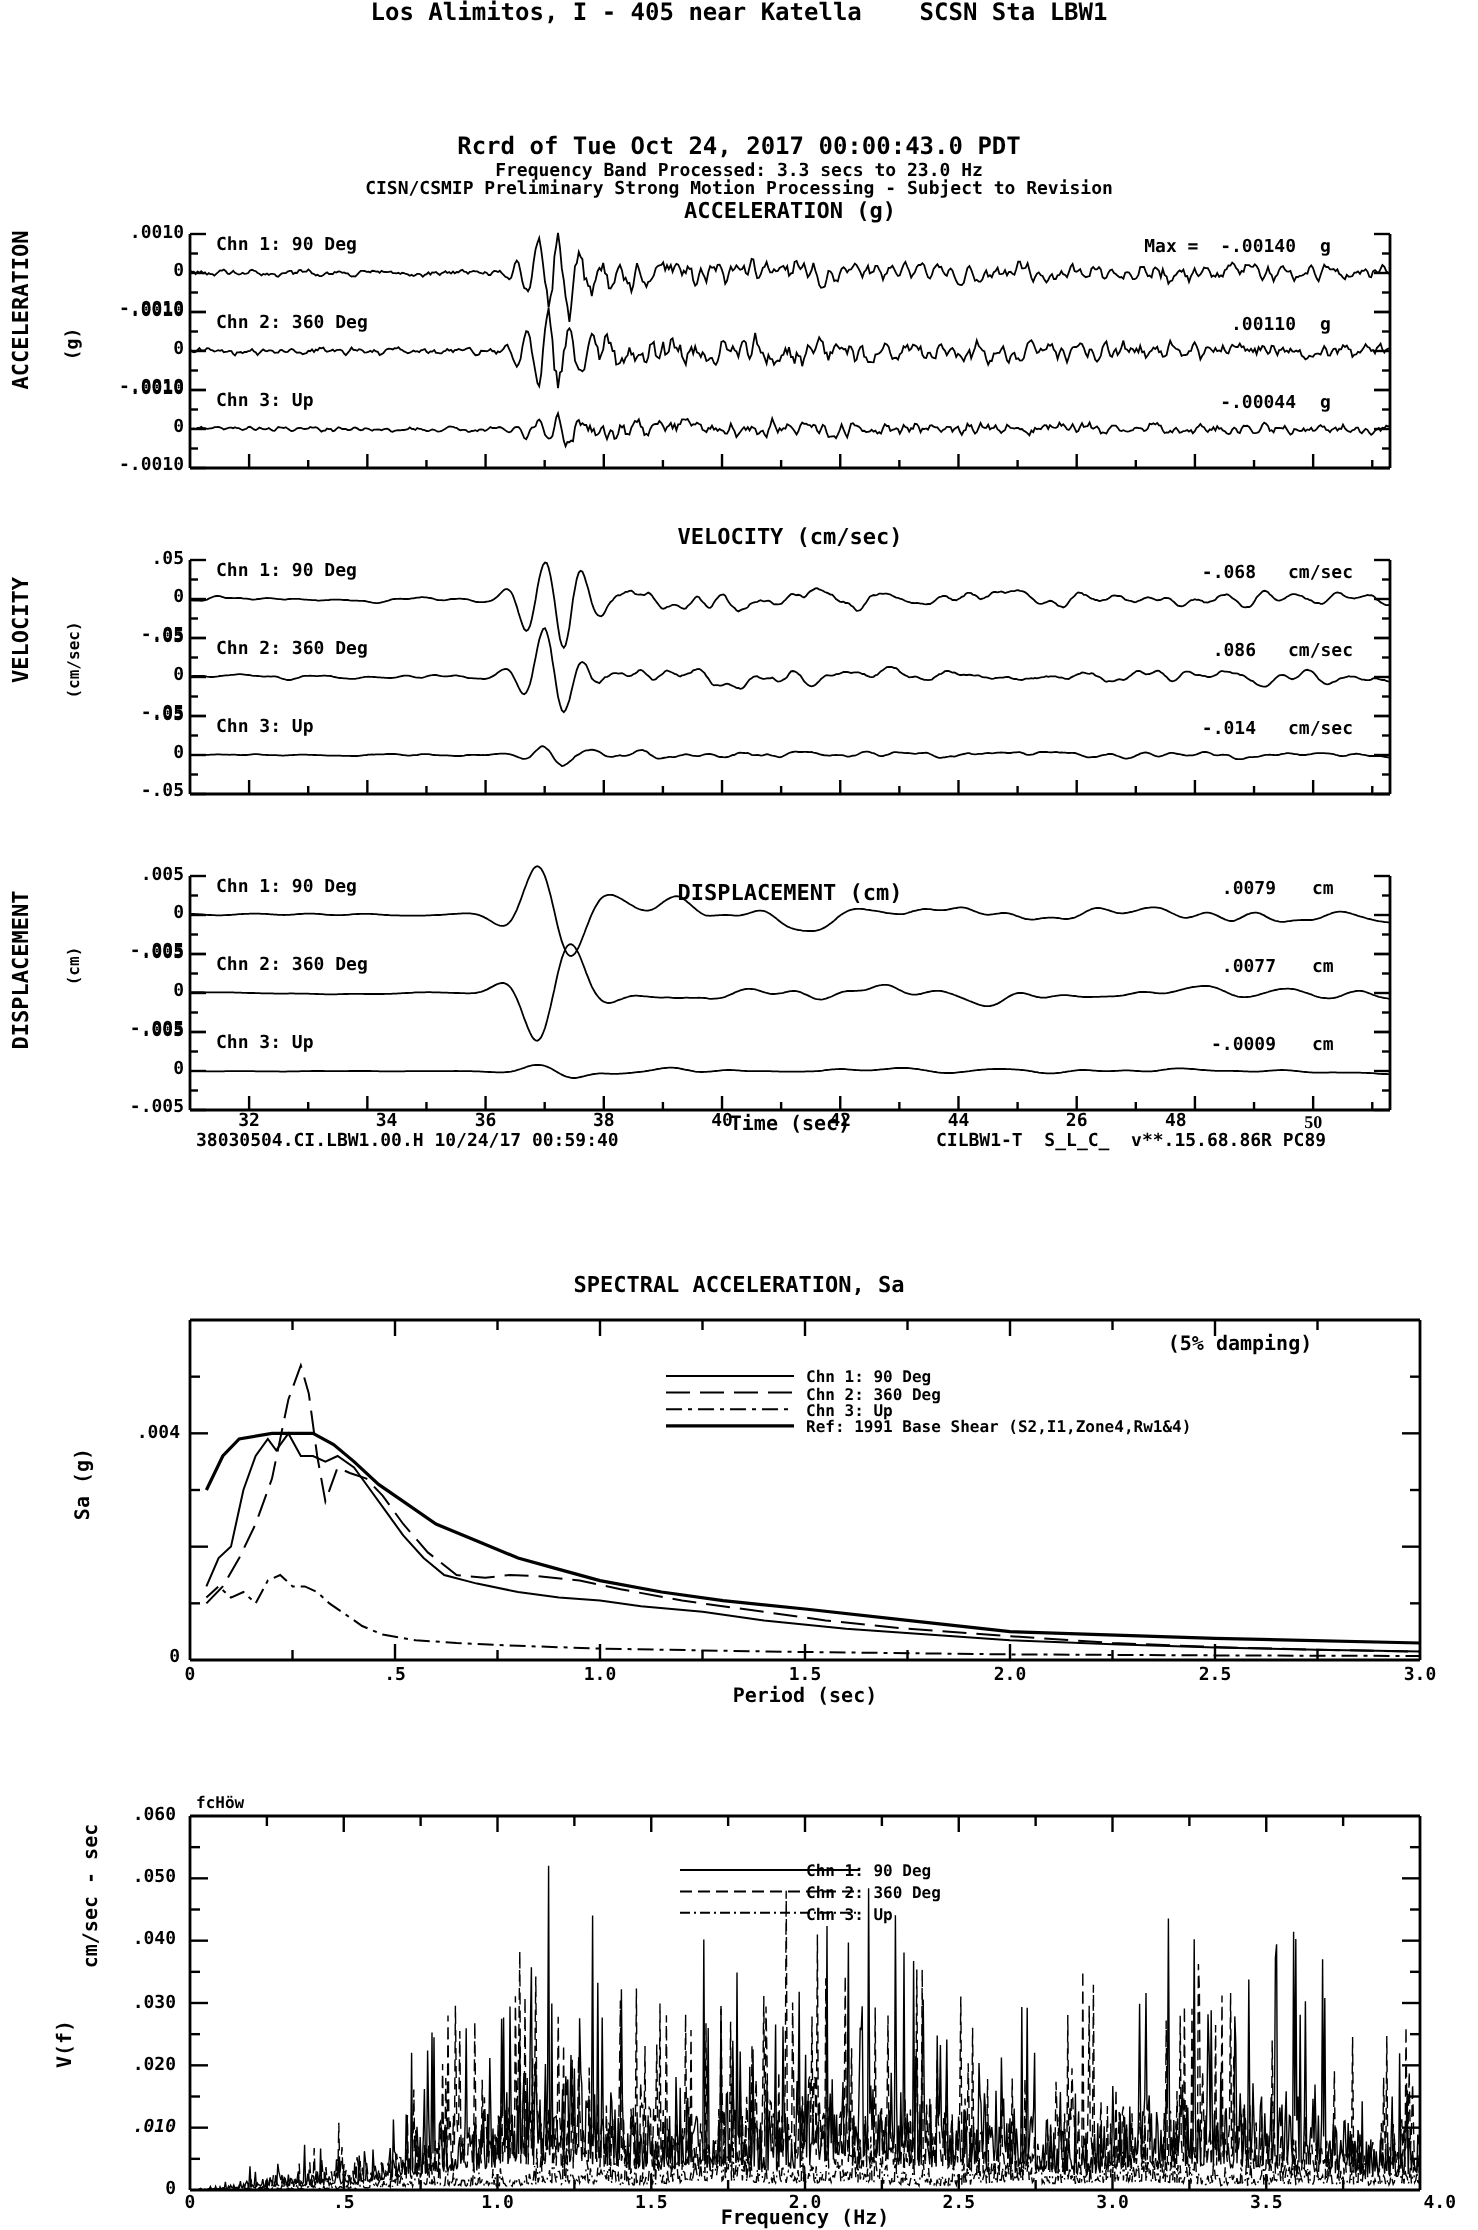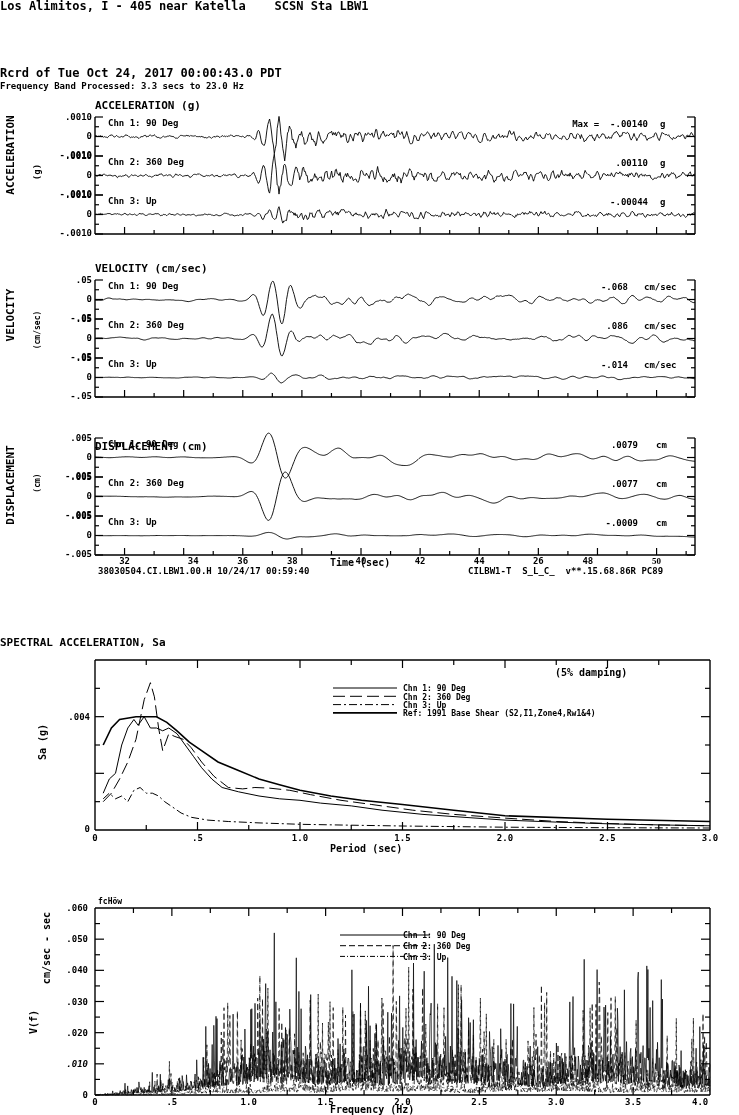--- a/index.html
+++ b/index.html
@@ -5,21 +5,21 @@
   html,body{margin:0;padding:0;background:#fff}
   #page{position:relative;width:739px;height:1115px;background:#fff;overflow:hidden;
         font-family:"DejaVu Sans Mono",monospace;color:#000}
   #gfx{position:absolute;left:0;top:0}
   .glabel{position:absolute;font:bold 9px "DejaVu Sans Mono",monospace;line-height:10px;
           white-space:pre;color:#000}
   .t12{font:bold 12px "DejaVu Sans Mono",monospace;line-height:13px}
   .t11{font:bold 11px "DejaVu Sans Mono",monospace;line-height:12px}
   .t10{font:bold 10px "DejaVu Sans Mono",monospace;line-height:11px}
   .t8{font:bold 8px "DejaVu Sans Mono",monospace;line-height:9px}
-  .ctr{text-align:left}
+  .ctr{text-align:center}
   .rgt{text-align:right}
   .rot{transform:translate(-50%,-50%) rotate(-90deg);transform-origin:center;white-space:nowrap}
 </style>
 </head>
 <body>
 
 <div id="page">
   <svg id="gfx" width="739" height="1115">
       <line x1="95" y1="117" x2="95" y2="156" stroke="#000" stroke-width="1.4"></line>
       <line x1="695" y1="117" x2="695" y2="156" stroke="#000" stroke-width="1.4"></line>
@@ -305,20 +305,21 @@
       <line x1="340" y1="935" x2="430" y2="935" stroke="#000" stroke-width="1"></line>
       <polyline points="95.0,1095.0 95.5,1095.0 96.1,1095.0 96.6,1095.0 97.1,1094.8 97.7,1094.9 98.2,1094.9 98.7,1094.9 99.3,1094.7 99.8,1094.9 100.4,1094.8 100.9,1094.8 101.4,1094.6 102.0,1094.8 102.5,1094.8 103.0,1094.4 103.6,1094.7 104.1,1094.5 104.6,1094.5 105.2,1093.3 105.7,1094.8 106.2,1094.8 106.8,1094.3 107.3,1094.3 107.8,1094.7 108.4,1094.7 108.9,1094.7 109.5,1094.4 110.0,1093.4 110.5,1094.6 111.1,1094.6 111.6,1094.0 112.1,1094.4 112.7,1094.5 113.2,1094.6 113.7,1094.5 114.3,1094.6 114.8,1094.6 115.3,1093.9 115.9,1094.5 116.4,1093.7 116.9,1094.4 117.5,1093.7 118.0,1093.9 118.6,1094.2 119.1,1094.5 119.6,1092.7 120.2,1093.4 120.7,1092.8 121.2,1093.5 121.8,1093.0 122.3,1094.2 122.8,1094.1 123.4,1094.3 123.9,1094.3 124.4,1091.5 125.0,1094.3 125.5,1089.6 126.0,1093.1 126.6,1092.6 127.1,1093.9 127.7,1094.0 128.2,1091.3 128.7,1094.2 129.3,1093.0 129.8,1094.1 130.3,1093.6 130.9,1094.2 131.4,1093.3 131.9,1093.7 132.5,1093.5 133.0,1092.5 133.5,1093.3 134.1,1094.0 134.6,1090.9 135.1,1088.7 135.7,1093.4 136.2,1091.9 136.7,1087.5 137.3,1092.6 137.8,1093.0 138.4,1091.5 138.9,1092.5 139.4,1092.8 140.0,1093.1 140.5,1093.6 141.0,1090.6 141.6,1091.2 142.1,1090.1 142.6,1093.4 143.2,1090.8 143.7,1093.7 144.2,1092.1 144.8,1093.2 145.3,1090.8 145.8,1091.5 146.4,1090.5 146.9,1093.4 147.5,1089.2 148.0,1091.8 148.5,1089.9 149.1,1093.0 149.6,1081.8 150.1,1092.7 150.7,1093.2 151.2,1092.8 151.7,1092.9 152.3,1092.4 152.8,1092.8 153.3,1093.0 153.9,1091.4 154.4,1087.4 154.9,1081.2 155.5,1092.5 156.0,1092.2 156.6,1089.5 157.1,1074.0 157.6,1089.9 158.2,1084.8 158.7,1091.6 159.2,1089.3 159.8,1087.4 160.3,1092.2 160.8,1079.5 161.4,1086.1 161.9,1084.7 162.4,1090.2 163.0,1083.5 163.5,1090.7 164.0,1090.8 164.6,1088.2 165.1,1090.2 165.7,1085.7 166.2,1089.7 166.7,1090.9 167.3,1085.4 167.8,1088.7 168.3,1078.2 168.9,1089.1 169.4,1061.4 169.9,1086.8 170.5,1082.4 171.0,1073.5 171.5,1087.7 172.1,1082.2 172.6,1088.2 173.1,1084.7 173.7,1087.0 174.2,1088.3 174.8,1089.5 175.3,1090.9 175.8,1087.9 176.4,1085.4 176.9,1090.6 177.4,1080.7 178.0,1090.7 178.5,1078.6 179.0,1081.6 179.6,1089.2 180.1,1080.5 180.6,1090.6 181.2,1083.8 181.7,1090.3 182.2,1090.0 182.8,1090.0 183.3,1081.5 183.9,1087.2 184.4,1090.2 184.9,1090.0 185.5,1089.4 186.0,1088.7 186.5,1083.8 187.1,1089.8 187.6,1086.2 188.1,1089.1 188.7,1088.4 189.2,1085.9 189.7,1084.6 190.3,1083.2 190.8,1081.1 191.3,1089.7 191.9,1089.6 192.4,1087.9 193.0,1085.3 193.5,1085.3 194.0,1081.8 194.6,1082.2 195.1,1090.1 195.6,1086.6 196.2,1080.4 196.7,1080.2 197.2,1082.7 197.8,1088.1 198.3,1076.9 198.8,1080.7 199.4,1078.9 199.9,1078.7 200.4,1078.9 201.0,1086.4 201.5,1079.2 202.0,1080.2 202.6,1089.1 203.1,1089.7 203.7,1057.5 204.2,1086.6 204.7,1080.3 205.3,1087.9 205.8,1089.4 206.3,1083.3 206.9,1044.8 207.4,1076.2 207.9,1065.0 208.5,1089.0 209.0,1073.6 209.5,1074.3 210.1,1088.8 210.6,1087.4 211.1,1084.9 211.7,1081.6 212.2,1072.5 212.8,1088.2 213.3,1074.2 213.8,1088.2 214.4,1071.3 214.9,1084.7 215.4,1076.1 216.0,1087.4 216.5,1081.3 217.0,1086.4 217.6,1070.3 218.1,1074.7 218.6,1077.0 219.2,1071.2 219.7,1075.0 220.2,1063.8 220.8,1073.4 221.3,1032.0 221.9,1084.7 222.4,1074.4 222.9,1039.0 223.5,1082.2 224.0,1007.7 224.5,1070.1 225.1,1060.6 225.6,1077.9 226.1,1085.0 226.7,1057.9 227.2,1073.6 227.7,1002.9 228.3,1056.4 228.8,1065.8 229.3,1063.8 229.9,1015.5 230.4,1066.6 231.0,1080.1 231.5,1068.9 232.0,1071.1 232.6,1081.6 233.1,1083.6 233.6,1083.4 234.2,1070.4 234.7,1063.6 235.2,1073.7 235.8,1073.3 236.3,1082.4 236.8,1075.5 237.4,1011.0 237.9,1060.2 238.4,1082.4 239.0,1082.2 239.5,1069.5 240.1,1077.0 240.6,1081.7 241.1,1039.9 241.7,1072.1 242.2,1048.6 242.7,1061.9 243.3,1064.6 243.8,1081.0 244.3,1081.2 244.9,1070.4 245.4,1072.1 245.9,1078.1 246.5,1067.9 247.0,1081.2 247.5,1067.1 248.1,1079.5 248.6,1079.9 249.2,1057.7 249.7,1080.9 250.2,1078.8 250.8,1043.4 251.3,1080.9 251.8,1069.6 252.4,1068.3 252.9,1055.0 253.4,1073.5 254.0,1072.8 254.5,1053.7 255.0,1079.1 255.6,1057.5 256.1,1077.0 256.6,1075.2 257.2,1079.1 257.7,998.1 258.3,1056.1 258.8,1047.3 259.3,1028.2 259.9,975.6 260.4,1081.7 260.9,1068.1 261.5,1070.6 262.0,1077.2 262.5,998.5 263.1,1082.1 263.6,1046.2 264.1,1082.2 264.7,1051.0 265.2,1056.0 265.7,1074.2 266.3,1029.1 266.8,1082.5 267.3,1041.1 267.9,988.2 268.4,1053.3 269.0,1056.9 269.5,1059.4 270.0,1069.9 270.6,1061.7 271.1,1083.3 271.6,1074.0 272.2,1082.7 272.7,1080.1 273.2,1053.4 273.8,1074.9 274.3,1054.0 274.8,1077.6 275.4,1074.1 275.9,1066.3 276.4,1077.2 277.0,1079.7 277.5,1064.1 278.1,1082.9 278.6,1065.7 279.1,1008.4 279.7,1056.4 280.2,1064.0 280.7,1084.7 281.3,1084.2 281.8,1022.3 282.3,1084.2 282.9,1081.0 283.4,1070.9 283.9,1060.4 284.5,1075.2 285.0,1082.2 285.5,1077.3 286.1,1029.9 286.6,1084.2 287.2,1058.6 287.7,1076.8 288.2,1070.3 288.8,1061.1 289.3,1028.0 289.8,1054.5 290.4,1066.1 290.9,1081.5 291.4,1063.8 292.0,1069.1 292.5,1076.8 293.0,1075.3 293.6,1081.8 294.1,1084.9 294.6,1033.8 295.2,1077.0 295.7,1058.6 296.3,1083.5 296.8,1061.5 297.3,1064.9 297.9,1071.7 298.4,1081.0 298.9,1052.2 299.5,1076.2 300.0,1083.7 300.5,1065.0 301.1,1058.8 301.6,1062.9 302.1,1083.9 302.7,1083.9 303.2,1052.8 303.7,1082.9 304.3,1061.3 304.8,1062.7 305.4,1083.1 305.9,1060.9 306.4,1059.6 307.0,1082.1 307.5,1082.1 308.0,1079.6 308.6,1082.4 309.1,1082.8 309.6,1048.3 310.2,1000.2 310.7,1080.4 311.2,1077.8 311.8,1059.0 312.3,1082.0 312.8,1074.4 313.4,1082.0 313.9,1081.5 314.5,1080.5 315.0,1071.7 315.5,1054.4 316.1,1067.5 316.6,1053.9 317.1,1082.7 317.7,1062.2 318.2,994.2 318.7,1082.6 319.3,1070.9 319.8,1081.7 320.3,1041.5 320.9,1053.8 321.4,1052.3 321.9,1076.8 322.5,1023.0 323.0,1083.1 323.6,1080.7 324.1,1057.8 324.6,1053.8 325.2,1054.8 325.7,1076.8 326.2,1083.4 326.8,1054.4 327.3,1060.4 327.8,1060.2 328.4,1022.2 328.9,1073.3 329.4,1083.8 330.0,1001.7 330.5,1081.3 331.0,1079.3 331.6,1055.0 332.1,1076.0 332.7,1059.9 333.2,1007.6 333.7,1078.7 334.3,1063.4 334.8,1082.4 335.3,1083.9 335.9,1084.9 336.4,1069.4 336.9,1069.9 337.5,1084.5 338.0,1049.6 338.5,1075.4 339.1,1076.3 339.6,1068.8 340.1,1065.4 340.7,1072.1 341.2,1064.2 341.7,1069.7 342.3,1065.9 342.8,1007.2 343.4,1081.7 343.9,1081.2 344.4,1053.4 345.0,1078.8 345.5,1015.0 346.0,1078.6 346.6,1084.0 347.1,1074.0 347.6,1084.9 348.2,1073.5 348.7,1076.0 349.2,1085.3 349.8,1078.0 350.3,1061.7 350.8,1067.7 351.4,1072.6 351.9,1075.1 352.5,1086.5 353.0,1011.6 353.5,1085.1 354.1,1073.9 354.6,1072.8 355.1,1084.8 355.7,1085.3 356.2,1086.3 356.7,1078.5 357.3,1071.0 357.8,1070.6 358.3,1084.1 358.9,1074.1 359.4,1067.4 359.9,1083.0 360.5,1004.5 361.0,1045.2 361.6,1067.8 362.1,1054.9 362.6,1072.6 363.2,1085.3 363.7,1083.9 364.2,1084.3 364.8,1065.2 365.3,1010.9 365.8,1075.1 366.4,1029.5 366.9,1064.1 367.4,1065.4 368.0,1081.5 368.5,1075.9 369.0,1082.2 369.6,1077.8 370.1,1040.4 370.7,1080.8 371.2,1058.0 371.7,1078.8 372.3,1083.2 372.8,1083.0 373.3,1048.4 373.9,1062.1 374.4,1066.7 374.9,1082.5 375.5,1077.4 376.0,1022.6 376.5,1064.8 377.1,1071.8 377.6,1049.7 378.1,1039.9 378.7,1076.4 379.2,1074.9 379.8,1064.6 380.3,1080.9 380.8,1076.3 381.4,1042.1 381.9,998.0 382.4,1073.3 383.0,1003.3 383.5,1029.1 384.0,1058.9 384.6,1062.5 385.1,1050.7 385.6,1051.5 386.2,1071.8 386.7,1056.7 387.2,1058.5 387.8,1073.2 388.3,1068.8 388.9,1076.3 389.4,1036.0 389.9,1076.2 390.5,1071.2 391.0,1057.9 391.5,1078.4 392.1,1063.3 392.6,1042.8 393.1,945.4 393.7,1075.2 394.2,1062.0 394.7,1070.1 395.3,1067.4 395.8,1073.5 396.3,1001.3 396.9,1047.5 397.4,1079.3 398.0,1074.5 398.5,1079.4 399.0,1076.7 399.6,1048.4 400.1,1056.8 400.6,1074.0 401.2,1048.1 401.7,1059.6 402.2,1071.1 402.8,1072.2 403.3,1065.6 403.8,1056.7 404.4,1040.0 404.9,1038.2 405.4,1061.4 406.0,1008.3 406.5,1072.3 407.0,1038.6 407.6,1039.0 408.1,1077.5 408.7,967.2 409.2,1074.2 409.7,1051.3 410.3,1063.3 410.8,1073.3 411.3,1059.1 411.9,1056.5 412.4,1080.8 412.9,989.1 413.5,1058.1 414.0,1075.0 414.5,1053.8 415.1,1060.2 415.6,1056.3 416.1,1051.2 416.7,1072.3 417.2,1081.1 417.8,1082.4 418.3,1073.9 418.8,1073.6 419.4,1071.0 419.9,1058.6 420.4,1055.8 421.0,1082.7 421.5,1072.7 422.0,1069.8 422.6,987.9 423.1,1053.2 423.6,1068.9 424.2,1081.0 424.7,1054.1 425.2,1065.7 425.8,1024.1 426.3,1083.4 426.9,1073.9 427.4,1075.1 427.9,1084.2 428.5,1084.2 429.0,1066.2 429.5,1084.0 430.1,1069.8 430.6,1084.3 431.1,1078.7 431.7,1083.3 432.2,1062.1 432.7,1058.0 433.3,1083.7 433.8,1062.9 434.3,1077.1 434.9,1081.6 435.4,1084.5 436.0,1081.1 436.5,1078.5 437.0,1082.8 437.6,1003.7 438.1,1079.0 438.6,1075.3 439.2,1062.7 439.7,1069.5 440.2,1056.6 440.8,1054.1 441.3,1082.3 441.8,1065.0 442.4,1076.8 442.9,1080.4 443.4,1062.7 444.0,1007.7 444.5,1076.5 445.1,1073.8 445.6,1076.2 446.1,1066.2 446.7,1082.3 447.2,1079.2 447.7,1083.5 448.3,1082.6 448.8,1072.8 449.3,1082.3 449.9,1075.4 450.4,1082.4 450.9,1070.5 451.5,1072.2 452.0,1081.1 452.5,1049.5 453.1,1080.4 453.6,1080.8 454.2,1060.8 454.7,1083.0 455.2,1054.7 455.8,1081.3 456.3,1075.7 456.8,1070.2 457.4,1055.5 457.9,1055.7 458.4,984.7 459.0,1080.5 459.5,1081.8 460.0,1076.2 460.6,1074.4 461.1,984.7 461.6,1078.1 462.2,1077.5 462.7,1082.7 463.3,1052.3 463.8,1068.9 464.3,1072.9 464.9,1049.4 465.4,1079.3 465.9,1065.5 466.5,1077.4 467.0,1068.3 467.5,1082.9 468.1,1056.8 468.6,1028.7 469.1,1061.0 469.7,1065.9 470.2,1074.9 470.7,1080.4 471.3,1083.4 471.8,1059.1 472.3,1056.2 472.9,1080.0 473.4,1035.1 474.0,1083.8 474.5,1083.2 475.0,1076.1 475.6,1064.0 476.1,1057.2 476.6,1083.8 477.2,1076.1 477.7,1079.7 478.2,1066.4 478.8,1081.2 479.3,1069.5 479.8,1058.8 480.4,998.2 480.9,1070.6 481.4,1078.4 482.0,1085.3 482.5,1049.2 483.1,1066.9 483.6,1064.7 484.1,1031.6 484.7,1065.4 485.2,1084.4 485.7,1085.2 486.3,1013.9 486.8,1066.6 487.3,1066.3 487.9,1076.5 488.4,1086.8 488.9,1066.6 489.5,1087.0 490.0,1067.5 490.5,1066.2 491.1,1066.1 491.6,1086.7 492.2,1075.3 492.7,1074.4 493.2,1084.9 493.8,1039.5 494.3,1087.2 494.8,1084.0 495.4,1087.1 495.9,1081.8 496.4,1085.6 497.0,1082.6 497.5,1084.0 498.0,1082.9 498.6,1076.0 499.1,1073.3 499.6,1085.6 500.2,1076.6 500.7,1054.8 501.3,1076.7 501.8,1077.5 502.3,1082.8 502.9,1088.5 503.4,1086.5 503.9,1082.4 504.5,1087.2 505.0,1078.8 505.5,1088.4 506.1,1039.3 506.6,1071.9 507.1,1070.2 507.7,1087.5 508.2,1080.3 508.7,1088.2 509.3,1079.1 509.8,1087.4 510.4,1079.8 510.9,1047.4 511.4,1087.8 512.0,1081.5 512.5,1039.1 513.0,1084.5 513.6,1081.7 514.1,1075.5 514.6,1079.3 515.2,1078.7 515.7,1087.2 516.2,1077.5 516.8,1078.7 517.3,1068.5 517.8,1084.3 518.4,1086.7 518.9,1071.9 519.5,1077.3 520.0,1081.4 520.5,1085.7 521.1,1084.0 521.6,1086.0 522.1,1076.7 522.7,1084.5 523.2,1082.7 523.7,1066.4 524.3,1070.7 524.8,1072.3 525.3,1081.5 525.9,1084.9 526.4,1082.8 526.9,1077.3 527.5,1074.1 528.0,1040.9 528.6,1059.2 529.1,1068.0 529.6,1058.4 530.2,1062.5 530.7,1072.0 531.2,1083.9 531.8,1071.9 532.3,1056.7 532.8,1080.3 533.4,1083.2 533.9,1007.5 534.4,1076.5 535.0,1053.2 535.5,1059.9 536.0,1034.1 536.6,1057.2 537.1,1058.7 537.7,1082.5 538.2,1076.9 538.7,1076.6 539.3,1054.7 539.8,1079.7 540.3,1080.4 540.9,1082.6 541.4,985.3 541.9,1074.7 542.5,1069.2 543.0,1082.3 543.5,1079.9 544.1,1050.0 544.6,1002.8 545.1,1065.1 545.7,1070.2 546.2,1077.5 546.7,992.4 547.3,1082.3 547.8,1076.6 548.4,1081.5 548.9,1079.2 549.4,1076.7 550.0,1065.9 550.5,1051.1 551.0,1082.7 551.6,1075.5 552.1,1080.4 552.6,1082.8 553.2,1077.2 553.7,1053.0 554.2,1081.6 554.8,1083.0 555.3,1061.7 555.8,1079.7 556.4,1082.7 556.9,1082.7 557.5,1082.3 558.0,1044.5 558.5,1083.4 559.1,1074.7 559.6,1056.0 560.1,1071.8 560.7,1082.9 561.2,1056.3 561.7,1053.2 562.3,1081.2 562.8,1065.4 563.3,1064.3 563.9,1083.8 564.4,1081.2 564.9,1077.6 565.5,1084.2 566.0,1056.6 566.6,1080.5 567.1,1074.5 567.6,1077.8 568.2,1082.0 568.7,1076.0 569.2,1069.7 569.8,1056.3 570.3,1066.5 570.8,1082.8 571.4,1084.4 571.9,1084.9 572.4,1057.9 573.0,1084.9 573.5,1083.9 574.0,1065.0 574.6,1056.4 575.1,1080.7 575.7,1081.2 576.2,1082.2 576.7,1079.2 577.3,1085.0 577.8,1079.0 578.3,1084.5 578.9,1080.3 579.4,1084.4 579.9,1080.0 580.5,1084.6 581.0,1084.4 581.5,1084.7 582.1,1056.4 582.6,1085.0 583.1,1010.3 583.7,1080.5 584.2,1082.5 584.8,1055.5 585.3,1055.9 585.8,1083.7 586.4,1074.4 586.9,1075.7 587.4,1081.4 588.0,1079.2 588.5,1045.5 589.0,1074.2 589.6,1068.5 590.1,1007.9 590.6,1068.5 591.2,1079.4 591.7,1080.8 592.2,1003.1 592.8,1083.4 593.3,1052.5 593.9,1081.9 594.4,1083.1 594.9,1082.1 595.5,1080.4 596.0,1004.4 596.5,1071.9 597.1,1076.9 597.6,1078.4 598.1,1078.5 598.7,1075.3 599.2,982.0 599.7,994.8 600.3,1083.3 600.8,1061.7 601.3,1035.7 601.9,1058.6 602.4,1078.9 603.0,1057.8 603.5,1082.3 604.0,1076.1 604.6,1069.3 605.1,1064.3 605.6,1082.6 606.2,1070.1 606.7,1072.3 607.2,1073.7 607.8,1012.5 608.3,1082.7 608.8,1061.4 609.4,1077.2 609.9,1078.2 610.4,1082.6 611.0,997.8 611.5,1078.4 612.0,1075.4 612.6,1069.4 613.1,1075.4 613.7,1080.9 614.2,1068.8 614.7,1064.2 615.3,996.5 615.8,1078.3 616.3,1076.9 616.9,1027.5 617.4,1063.3 617.9,1076.3 618.5,1063.7 619.0,1075.6 619.5,1071.4 620.1,1059.9 620.6,1057.0 621.1,1075.9 621.7,1054.3 622.2,1056.2 622.8,1060.5 623.3,1082.9 623.8,1075.2 624.4,1084.0 624.9,1052.5 625.4,1073.2 626.0,1075.0 626.5,1078.3 627.0,1084.5 627.6,1064.1 628.1,1061.2 628.6,1084.5 629.2,1085.0 629.7,1084.0 630.2,1081.0 630.8,1057.5 631.3,1081.3 631.9,1085.0 632.4,1085.1 632.9,1084.4 633.5,1073.6 634.0,1067.7 634.5,1085.6 635.1,1079.3 635.6,1085.5 636.1,1020.3 636.7,1068.9 637.2,1066.2 637.7,1086.9 638.3,1076.5 638.8,1083.9 639.3,1085.1 639.9,1079.1 640.4,1069.5 641.0,1066.7 641.5,1087.4 642.0,1085.1 642.6,1082.8 643.1,1082.8 643.6,1078.3 644.2,1085.5 644.7,1083.4 645.2,1088.3 645.8,1085.3 646.3,1080.3 646.8,1081.2 647.4,1088.6 647.9,1070.3 648.4,1088.6 649.0,1080.1 649.5,1082.9 650.1,1087.0 650.6,1088.7 651.1,1080.0 651.7,1084.0 652.2,1084.6 652.7,1058.5 653.3,1086.7 653.8,1087.4 654.3,1086.4 654.9,1087.1 655.4,1074.7 655.9,1072.3 656.5,1080.5 657.0,1083.5 657.5,1086.9 658.1,1084.0 658.6,1085.8 659.2,1089.0 659.7,1075.2 660.2,1074.5 660.8,1074.4 661.3,1079.0 661.8,1081.9 662.4,1079.6 662.9,1088.3 663.4,1070.4 664.0,1088.1 664.5,1079.4 665.0,1087.3 665.6,1081.7 666.1,1073.3 666.6,1068.9 667.2,1035.6 667.7,1087.5 668.3,1077.4 668.8,1077.0 669.3,1087.4 669.9,1078.0 670.4,1075.6 670.9,1072.7 671.5,1075.5 672.0,1087.2 672.5,1076.9 673.1,1086.4 673.6,1079.9 674.1,1078.5 674.7,1068.5 675.2,1086.2 675.7,1082.1 676.3,1018.5 676.8,1079.6 677.3,1069.9 677.9,1074.2 678.4,1077.9 679.0,1085.4 679.5,1085.7 680.0,1066.3 680.6,1086.3 681.1,1080.3 681.6,1086.1 682.2,1086.1 682.7,1086.0 683.2,1079.6 683.8,1082.8 684.3,1074.4 684.8,1071.9 685.4,1079.0 685.9,1074.8 686.4,1071.1 687.0,1076.3 687.5,1082.0 688.1,1080.4 688.6,1083.6 689.1,1084.6 689.7,1085.4 690.2,1077.2 690.7,1061.5 691.3,1085.5 691.8,1038.9 692.3,1064.0 692.9,1080.7 693.4,1018.0 693.9,1079.6 694.5,1084.1 695.0,1073.5 695.5,1079.2 696.1,1082.6 696.6,1062.0 697.2,1069.4 697.7,1076.2 698.2,1081.3 698.8,1076.0 699.3,1085.6 699.8,1084.0 700.4,1066.6 700.9,1059.6 701.4,1078.2 702.0,1063.6 702.5,1083.5 703.0,1013.5 703.6,1074.2 704.1,1061.3 704.6,1035.8 705.2,1074.6 705.7,1066.7 706.3,1041.8 706.8,1064.8 707.3,1086.3 707.9,1085.4 708.4,1085.8 708.9,1077.1 709.5,1086.4 710.0,1076.9" fill="none" stroke="#000" stroke-width="0.7" stroke-dasharray="6,3"></polyline>
       <line x1="340" y1="945.7" x2="430" y2="945.7" stroke="#000" stroke-width="1" stroke-dasharray="6,3"></line>
       <polyline points="95.0,1095.0 95.5,1095.0 96.1,1095.0 96.6,1095.0 97.1,1095.0 97.7,1095.0 98.2,1095.0 98.7,1095.0 99.3,1095.0 99.8,1095.0 100.4,1094.9 100.9,1095.0 101.4,1095.0 102.0,1094.9 102.5,1095.0 103.0,1095.0 103.6,1094.9 104.1,1095.0 104.6,1094.9 105.2,1095.0 105.7,1095.0 106.2,1095.0 106.8,1095.0 107.3,1094.9 107.8,1095.0 108.4,1094.9 108.9,1095.0 109.5,1094.7 110.0,1094.9 110.5,1094.9 111.1,1094.9 111.6,1094.9 112.1,1094.9 112.7,1094.8 113.2,1094.9 113.7,1094.9 114.3,1094.8 114.8,1094.6 115.3,1094.9 115.9,1094.9 116.4,1094.8 116.9,1094.7 117.5,1094.8 118.0,1094.7 118.6,1094.9 119.1,1094.6 119.6,1094.7 120.2,1094.8 120.7,1094.7 121.2,1094.9 121.8,1094.6 122.3,1094.7 122.8,1094.5 123.4,1094.8 123.9,1094.7 124.4,1093.9 125.0,1094.5 125.5,1094.5 126.0,1094.7 126.6,1094.8 127.1,1094.8 127.7,1094.8 128.2,1094.8 128.7,1093.3 129.3,1094.5 129.8,1093.2 130.3,1094.4 130.9,1094.3 131.4,1094.7 131.9,1094.7 132.5,1094.2 133.0,1094.2 133.5,1093.9 134.1,1094.2 134.6,1094.4 135.1,1093.9 135.7,1094.7 136.2,1094.0 136.7,1094.3 137.3,1094.4 137.8,1094.6 138.4,1094.2 138.9,1094.1 139.4,1094.3 140.0,1094.5 140.5,1094.4 141.0,1092.6 141.6,1094.3 142.1,1092.5 142.6,1093.6 143.2,1094.6 143.7,1094.6 144.2,1094.1 144.8,1094.6 145.3,1094.6 145.8,1094.0 146.4,1094.5 146.9,1094.5 147.5,1094.3 148.0,1094.4 148.5,1091.8 149.1,1094.5 149.6,1094.5 150.1,1094.5 150.7,1093.9 151.2,1094.6 151.7,1094.5 152.3,1094.4 152.8,1094.6 153.3,1093.7 153.9,1093.5 154.4,1093.4 154.9,1094.0 155.5,1094.2 156.0,1092.4 156.6,1093.7 157.1,1092.8 157.6,1093.7 158.2,1094.5 158.7,1094.1 159.2,1094.4 159.8,1094.4 160.3,1093.8 160.8,1094.0 161.4,1094.4 161.9,1093.1 162.4,1094.4 163.0,1094.3 163.5,1094.0 164.0,1094.3 164.6,1094.1 165.1,1094.2 165.7,1092.9 166.2,1094.2 166.7,1094.4 167.3,1094.3 167.8,1093.3 168.3,1094.3 168.9,1094.2 169.4,1094.0 169.9,1093.4 170.5,1093.4 171.0,1093.8 171.5,1094.3 172.1,1091.6 172.6,1093.3 173.1,1093.5 173.7,1092.7 174.2,1094.2 174.8,1094.1 175.3,1093.5 175.8,1094.2 176.4,1093.7 176.9,1093.7 177.4,1094.1 178.0,1094.2 178.5,1091.9 179.0,1092.2 179.6,1089.2 180.1,1093.7 180.6,1093.8 181.2,1093.2 181.7,1093.1 182.2,1093.9 182.8,1093.9 183.3,1093.8 183.9,1094.0 184.4,1093.8 184.9,1093.5 185.5,1086.3 186.0,1088.7 186.5,1091.7 187.1,1092.5 187.6,1090.8 188.1,1092.3 188.7,1093.0 189.2,1091.7 189.7,1090.7 190.3,1093.5 190.8,1091.5 191.3,1092.8 191.9,1090.6 192.4,1093.5 193.0,1092.4 193.5,1091.7 194.0,1093.4 194.6,1092.7 195.1,1093.5 195.6,1085.6 196.2,1093.4 196.7,1090.6 197.2,1090.1 197.8,1091.6 198.3,1084.6 198.8,1093.4 199.4,1081.3 199.9,1091.8 200.4,1089.0 201.0,1087.5 201.5,1093.2 202.0,1091.9 202.6,1093.1 203.1,1091.1 203.7,1092.0 204.2,1092.2 204.7,1090.3 205.3,1091.6 205.8,1091.2 206.3,1093.2 206.9,1091.0 207.4,1090.0 207.9,1081.7 208.5,1088.3 209.0,1079.8 209.5,1092.2 210.1,1089.7 210.6,1091.5 211.1,1090.3 211.7,1090.9 212.2,1091.7 212.8,1092.3 213.3,1091.9 213.8,1088.1 214.4,1084.0 214.9,1092.4 215.4,1092.9 216.0,1089.7 216.5,1092.9 217.0,1088.2 217.6,1093.0 218.1,1093.0 218.6,1091.7 219.2,1089.5 219.7,1076.7 220.2,1092.4 220.8,1092.3 221.3,1092.1 221.9,1092.8 222.4,1092.6 222.9,1087.6 223.5,1076.5 224.0,1091.9 224.5,1092.6 225.1,1089.8 225.6,1090.3 226.1,1092.3 226.7,1086.4 227.2,1093.0 227.7,1091.9 228.3,1088.3 228.8,1092.1 229.3,1092.6 229.9,1092.1 230.4,1092.7 231.0,1088.9 231.5,1090.3 232.0,1088.9 232.6,1092.5 233.1,1093.0 233.6,1092.6 234.2,1089.7 234.7,1091.4 235.2,1093.2 235.8,1088.2 236.3,1092.6 236.8,1082.0 237.4,1089.6 237.9,1092.3 238.4,1092.4 239.0,1091.4 239.5,1086.3 240.1,1091.4 240.6,1091.1 241.1,1089.9 241.7,1090.4 242.2,1093.2 242.7,1093.0 243.3,1090.7 243.8,1090.8 244.3,1092.5 244.9,1091.6 245.4,1092.2 245.9,1092.8 246.5,1084.5 247.0,1092.4 247.5,1088.3 248.1,1092.9 248.6,1093.2 249.2,1092.5 249.7,1092.8 250.2,1084.1 250.8,1090.5 251.3,1089.1 251.8,1091.6 252.4,1091.9 252.9,1092.8 253.4,1093.0 254.0,1092.4 254.5,1091.7 255.0,1090.5 255.6,1092.7 256.1,1093.1 256.6,1091.2 257.2,1091.7 257.7,1089.3 258.3,1090.7 258.8,1089.9 259.3,1089.0 259.9,1091.6 260.4,1092.6 260.9,1091.8 261.5,1092.8 262.0,1092.0 262.5,1089.9 263.1,1087.6 263.6,1092.8 264.1,1092.6 264.7,1086.9 265.2,1089.5 265.7,1091.6 266.3,1092.3 266.8,1088.5 267.3,1083.0 267.9,1092.4 268.4,1074.1 269.0,1091.3 269.5,1089.4 270.0,1085.4 270.6,1077.3 271.1,1091.0 271.6,1089.0 272.2,1090.8 272.7,1091.2 273.2,1091.5 273.8,1088.6 274.3,1088.1 274.8,1085.1 275.4,1092.2 275.9,1091.8 276.4,1074.1 277.0,1084.3 277.5,1088.0 278.1,1091.2 278.6,1086.9 279.1,1085.8 279.7,1085.7 280.2,1087.7 280.7,1092.1 281.3,1091.3 281.8,1066.3 282.3,1088.2 282.9,1091.0 283.4,1068.4 283.9,1089.9 284.5,1091.3 285.0,1090.1 285.5,1086.4 286.1,1087.0 286.6,1088.6 287.2,1090.1 287.7,1092.0 288.2,1089.9 288.8,1090.4 289.3,1087.9 289.8,1091.5 290.4,1090.1 290.9,1086.8 291.4,1089.1 292.0,1088.5 292.5,1089.5 293.0,1084.8 293.6,1086.4 294.1,1091.0 294.6,1092.1 295.2,1084.2 295.7,1086.6 296.3,1090.2 296.8,1092.2 297.3,1089.8 297.9,1091.9 298.4,1090.3 298.9,1083.8 299.5,1088.5 300.0,1086.7 300.5,1085.1 301.1,1086.9 301.6,1087.4 302.1,1085.2 302.7,1088.3 303.2,1089.6 303.7,1085.1 304.3,1090.5 304.8,1078.0 305.4,1088.3 305.9,1091.6 306.4,1083.9 307.0,1086.2 307.5,1085.1 308.0,1090.3 308.6,1089.2 309.1,1085.5 309.6,1092.5 310.2,1092.2 310.7,1086.9 311.2,1091.4 311.8,1091.9 312.3,1091.2 312.8,1072.9 313.4,1091.0 313.9,1087.3 314.5,1092.6 315.0,1089.0 315.5,1084.2 316.1,1091.6 316.6,1092.5 317.1,1092.4 317.7,1075.4 318.2,1092.5 318.7,1090.7 319.3,1092.3 319.8,1092.4 320.3,1087.7 320.9,1092.0 321.4,1086.2 321.9,1091.9 322.5,1090.6 323.0,1088.5 323.6,1092.3 324.1,1090.8 324.6,1085.1 325.2,1085.9 325.7,1086.8 326.2,1092.3 326.8,1089.5 327.3,1074.9 327.8,1092.2 328.4,1075.2 328.9,1077.3 329.4,1085.3 330.0,1086.9 330.5,1089.2 331.0,1091.6 331.6,1086.7 332.1,1091.6 332.7,1091.6 333.2,1091.8 333.7,1084.8 334.3,1091.8 334.8,1089.8 335.3,1089.4 335.9,1082.8 336.4,1090.8 336.9,1087.9 337.5,1080.5 338.0,1082.5 338.5,1081.7 339.1,1090.5 339.6,1087.2 340.1,1091.3 340.7,1090.4 341.2,1080.2 341.7,1085.8 342.3,1086.2 342.8,1090.9 343.4,1089.5 343.9,1089.8 344.4,1090.9 345.0,1089.9 345.5,1086.3 346.0,1090.8 346.6,1087.7 347.1,1084.5 347.6,1081.0 348.2,1085.4 348.7,1088.5 349.2,1090.3 349.8,1087.4 350.3,1080.7 350.8,1087.9 351.4,1087.9 351.9,1085.6 352.5,1090.1 353.0,1090.0 353.5,1090.3 354.1,1072.1 354.6,1079.7 355.1,1084.5 355.7,1090.0 356.2,1086.9 356.7,1081.4 357.3,1078.5 357.8,1085.3 358.3,1087.6 358.9,1082.9 359.4,1054.5 359.9,1079.6 360.5,1078.3 361.0,1090.4 361.6,1089.7 362.1,1058.1 362.6,1089.8 363.2,1085.4 363.7,1077.4 364.2,1077.4 364.8,1080.7 365.3,1079.4 365.8,1090.5 366.4,1059.8 366.9,1090.6 367.4,1088.4 368.0,1082.6 368.5,1088.2 369.0,1083.0 369.6,1083.7 370.1,1079.3 370.7,1079.1 371.2,1090.2 371.7,1083.0 372.3,1085.8 372.8,1060.5 373.3,1090.8 373.9,1084.0 374.4,1080.0 374.9,1089.6 375.5,1079.4 376.0,1088.7 376.5,1090.2 377.1,1091.0 377.6,1091.1 378.1,1091.1 378.7,1084.8 379.2,1090.7 379.8,1086.6 380.3,1063.0 380.8,1083.6 381.4,1090.9 381.9,1090.9 382.4,1089.3 383.0,1083.0 383.5,1089.2 384.0,1091.4 384.6,1091.5 385.1,1089.9 385.6,1089.2 386.2,1091.5 386.7,1085.6 387.2,1090.3 387.8,1091.4 388.3,1088.5 388.9,1080.5 389.4,1082.9 389.9,1087.8 390.5,1091.6 391.0,1084.3 391.5,1084.1 392.1,1087.1 392.6,1088.1 393.1,1091.4 393.7,1087.7 394.2,1085.5 394.7,1086.7 395.3,1088.1 395.8,1088.4 396.3,1086.2 396.9,1091.6 397.4,1088.7 398.0,1089.8 398.5,1091.7 399.0,1085.0 399.6,1090.6 400.1,1090.8 400.6,1091.6 401.2,1066.1 401.7,1091.2 402.2,1082.1 402.8,1091.1 403.3,1091.0 403.8,1090.7 404.4,1086.6 404.9,1088.1 405.4,1082.6 406.0,1085.4 406.5,1082.5 407.0,1090.1 407.6,1091.5 408.1,1083.2 408.7,1091.4 409.2,1091.3 409.7,1090.8 410.3,1086.1 410.8,1090.2 411.3,1087.1 411.9,1090.8 412.4,1091.3 412.9,1088.9 413.5,1074.6 414.0,1069.9 414.5,1090.4 415.1,1089.2 415.6,1091.1 416.1,1089.5 416.7,1086.6 417.2,1088.8 417.8,1085.7 418.3,1085.8 418.8,1080.9 419.4,1084.4 419.9,1081.8 420.4,1090.8 421.0,1089.2 421.5,1084.8 422.0,1090.6 422.6,1086.2 423.1,1087.9 423.6,1085.0 424.2,1089.7 424.7,1089.5 425.2,1085.5 425.8,1089.5 426.3,1081.2 426.9,1061.4 427.4,1080.1 427.9,1088.8 428.5,1082.1 429.0,1091.2 429.5,1069.2 430.1,1089.7 430.6,1087.9 431.1,1086.4 431.7,1089.8 432.2,1087.2 432.7,1087.4 433.3,1091.0 433.8,1084.3 434.3,1090.7 434.9,1089.7 435.4,1068.3 436.0,1091.2 436.5,1091.5 437.0,1090.7 437.6,1074.4 438.1,1082.7 438.6,1086.6 439.2,1089.2 439.7,1089.9 440.2,1079.1 440.8,1082.7 441.3,1090.0 441.8,1091.8 442.4,1085.2 442.9,1083.2 443.4,1082.8 444.0,1089.3 444.5,1089.8 445.1,1091.9 445.6,1091.0 446.1,1088.6 446.7,1092.0 447.2,1091.4 447.7,1071.5 448.3,1088.7 448.8,1088.3 449.3,1090.9 449.9,1091.7 450.4,1092.2 450.9,1086.4 451.5,1091.3 452.0,1076.4 452.5,1090.4 453.1,1086.9 453.6,1091.8 454.2,1092.3 454.7,1092.6 455.2,1090.1 455.8,1087.6 456.3,1087.6 456.8,1078.5 457.4,1092.3 457.9,1091.1 458.4,1092.0 459.0,1091.9 459.5,1092.9 460.0,1088.9 460.6,1087.3 461.1,1088.7 461.6,1079.9 462.2,1088.0 462.7,1090.6 463.3,1089.8 463.8,1091.2 464.3,1084.0 464.9,1093.0 465.4,1089.3 465.9,1091.6 466.5,1091.5 467.0,1092.4 467.5,1090.8 468.1,1092.3 468.6,1089.8 469.1,1091.8 469.7,1089.2 470.2,1093.0 470.7,1088.0 471.3,1089.0 471.8,1091.3 472.3,1092.7 472.9,1088.9 473.4,1092.9 474.0,1092.9 474.5,1088.9 475.0,1092.9 475.6,1090.4 476.1,1090.6 476.6,1081.0 477.2,1087.7 477.7,1091.3 478.2,1092.5 478.8,1087.7 479.3,1091.6 479.8,1087.5 480.4,1089.1 480.9,1092.3 481.4,1074.7 482.0,1091.3 482.5,1086.1 483.1,1092.1 483.6,1084.3 484.1,1087.3 484.7,1077.0 485.2,1092.3 485.7,1089.5 486.3,1087.2 486.8,1089.6 487.3,1087.8 487.9,1086.9 488.4,1087.2 488.9,1076.1 489.5,1089.6 490.0,1085.5 490.5,1091.5 491.1,1090.9 491.6,1088.9 492.2,1086.7 492.7,1083.8 493.2,1091.7 493.8,1084.3 494.3,1081.3 494.8,1091.7 495.4,1091.0 495.9,1091.6 496.4,1088.7 497.0,1089.0 497.5,1080.8 498.0,1091.3 498.6,1091.4 499.1,1081.9 499.6,1086.5 500.2,1091.4 500.7,1089.8 501.3,1083.9 501.8,1089.3 502.3,1091.1 502.9,1083.1 503.4,1083.7 503.9,1081.6 504.5,1061.7 505.0,1081.7 505.5,1089.9 506.1,1084.6 506.6,1090.3 507.1,1087.8 507.7,1090.1 508.2,1088.2 508.7,1088.0 509.3,1090.3 509.8,1083.5 510.4,1089.4 510.9,1080.9 511.4,1090.1 512.0,1080.6 512.5,1083.0 513.0,1086.2 513.6,1085.5 514.1,1080.8 514.6,1090.0 515.2,1086.6 515.7,1087.7 516.2,1091.2 516.8,1090.4 517.3,1087.4 517.8,1086.0 518.4,1082.6 518.9,1082.9 519.5,1086.1 520.0,1084.7 520.5,1080.4 521.1,1091.5 521.6,1090.5 522.1,1091.5 522.7,1087.4 523.2,1087.4 523.7,1090.4 524.3,1090.1 524.8,1091.6 525.3,1063.6 525.9,1082.7 526.4,1091.7 526.9,1091.6 527.5,1091.7 528.0,1088.5 528.6,1085.7 529.1,1090.4 529.6,1085.1 530.2,1086.0 530.7,1091.5 531.2,1088.2 531.8,1079.0 532.3,1089.7 532.8,1083.4 533.4,1068.9 533.9,1090.0 534.4,1087.0 535.0,1083.8 535.5,1089.6 536.0,1087.7 536.6,1090.6 537.1,1087.7 537.7,1091.9 538.2,1087.4 538.7,1089.6 539.3,1091.2 539.8,1091.2 540.3,1083.3 540.9,1090.4 541.4,1089.6 541.9,1088.0 542.5,1091.6 543.0,1084.5 543.5,1090.8 544.1,1091.9 544.6,1091.6 545.1,1082.9 545.7,1091.5 546.2,1090.6 546.7,1090.1 547.3,1091.0 547.8,1089.9 548.4,1089.9 548.9,1088.8 549.4,1090.3 550.0,1090.6 550.5,1071.9 551.0,1082.4 551.6,1091.4 552.1,1088.8 552.6,1079.8 553.2,1090.3 553.7,1090.3 554.2,1082.2 554.8,1083.0 555.3,1088.7 555.8,1077.1 556.4,1086.6 556.9,1072.1 557.5,1091.2 558.0,1088.7 558.5,1087.0 559.1,1090.3 559.6,1086.8 560.1,1086.7 560.7,1083.7 561.2,1075.8 561.7,1090.2 562.3,1081.9 562.8,1081.5 563.3,1090.9 563.9,1085.3 564.4,1090.6 564.9,1089.6 565.5,1076.0 566.0,1091.1 566.6,1083.2 567.1,1086.0 567.6,1090.8 568.2,1084.4 568.7,1085.7 569.2,1082.4 569.8,1091.0 570.3,1088.9 570.8,1090.8 571.4,1067.7 571.9,1086.1 572.4,1062.1 573.0,1090.7 573.5,1086.0 574.0,1080.1 574.6,1086.2 575.1,1085.6 575.7,1091.0 576.2,1090.6 576.7,1082.7 577.3,1086.8 577.8,1090.1 578.3,1089.8 578.9,1082.2 579.4,1090.9 579.9,1091.1 580.5,1082.2 581.0,1082.7 581.5,1090.3 582.1,1084.8 582.6,1091.0 583.1,1081.2 583.7,1089.3 584.2,1091.1 584.8,1091.2 585.3,1081.0 585.8,1088.6 586.4,1090.1 586.9,1069.6 587.4,1091.3 588.0,1060.6 588.5,1091.4 589.0,1082.5 589.6,1091.4 590.1,1082.6 590.6,1091.4 591.2,1090.6 591.7,1091.5 592.2,1089.3 592.8,1086.7 593.3,1083.5 593.9,1090.3 594.4,1090.4 594.9,1083.4 595.5,1091.9 596.0,1085.1 596.5,1084.8 597.1,1085.0 597.6,1073.5 598.1,1085.9 598.7,1092.1 599.2,1086.5 599.7,1089.0 600.3,1088.7 600.8,1092.1 601.3,1090.7 601.9,1092.2 602.4,1092.4 603.0,1092.2 603.5,1089.7 604.0,1087.9 604.6,1092.3 605.1,1091.3 605.6,1087.7 606.2,1092.2 606.7,1081.4 607.2,1084.3 607.8,1089.8 608.3,1087.8 608.8,1087.8 609.4,1087.3 609.9,1090.1 610.4,1092.8 611.0,1092.5 611.5,1092.4 612.0,1092.8 612.6,1083.7 613.1,1090.4 613.7,1092.3 614.2,1091.2 614.7,1088.8 615.3,1088.5 615.8,1087.0 616.3,1090.0 616.9,1088.3 617.4,1091.2 617.9,1092.4 618.5,1089.1 619.0,1093.0 619.5,1091.3 620.1,1092.6 620.6,1079.7 621.1,1091.7 621.7,1090.1 622.2,1090.8 622.8,1089.5 623.3,1078.3 623.8,1092.9 624.4,1088.5 624.9,1088.8 625.4,1080.9 626.0,1092.6 626.5,1092.4 627.0,1089.6 627.6,1091.9 628.1,1092.9 628.6,1092.3 629.2,1090.5 629.7,1091.1 630.2,1089.2 630.8,1087.2 631.3,1073.8 631.9,1092.3 632.4,1089.7 632.9,1091.0 633.5,1087.8 634.0,1092.3 634.5,1092.1 635.1,1088.9 635.6,1090.9 636.1,1090.2 636.7,1085.4 637.2,1090.0 637.7,1089.8 638.3,1090.4 638.8,1089.1 639.3,1085.7 639.9,1085.3 640.4,1090.9 641.0,1076.0 641.5,1089.7 642.0,1092.3 642.6,1088.3 643.1,1084.8 643.6,1086.0 644.2,1092.1 644.7,1089.6 645.2,1092.2 645.8,1086.2 646.3,1087.6 646.8,1069.8 647.4,1085.9 647.9,1092.1 648.4,1091.6 649.0,1083.0 649.5,1090.7 650.1,1089.6 650.6,1089.2 651.1,1090.5 651.7,1089.0 652.2,1088.7 652.7,1085.1 653.3,1088.1 653.8,1084.5 654.3,1091.6 654.9,1089.3 655.4,1091.4 655.9,1092.0 656.5,1092.0 657.0,1090.6 657.5,1085.6 658.1,1071.6 658.6,1090.2 659.2,1089.8 659.7,1089.3 660.2,1089.7 660.8,1088.9 661.3,1087.8 661.8,1091.5 662.4,1091.6 662.9,1085.4 663.4,1091.3 664.0,1088.7 664.5,1081.0 665.0,1088.3 665.6,1086.9 666.1,1091.7 666.6,1091.5 667.2,1091.2 667.7,1092.2 668.3,1091.9 668.8,1087.5 669.3,1088.0 669.9,1092.2 670.4,1085.4 670.9,1090.6 671.5,1088.3 672.0,1091.8 672.5,1092.0 673.1,1092.3 673.6,1090.7 674.1,1090.7 674.7,1092.1 675.2,1087.1 675.7,1090.0 676.3,1077.9 676.8,1092.3 677.3,1070.0 677.9,1086.5 678.4,1090.8 679.0,1092.5 679.5,1072.0 680.0,1086.3 680.6,1091.3 681.1,1091.5 681.6,1086.0 682.2,1077.8 682.7,1089.5 683.2,1087.7 683.8,1088.1 684.3,1092.6 684.8,1092.3 685.4,1091.4 685.9,1087.8 686.4,1089.7 687.0,1091.8 687.5,1089.7 688.1,1091.7 688.6,1091.1 689.1,1091.5 689.7,1087.8 690.2,1092.5 690.7,1091.7 691.3,1088.9 691.8,1087.8 692.3,1089.0 692.9,1092.5 693.4,1091.7 693.9,1089.7 694.5,1092.4 695.0,1091.2 695.5,1086.6 696.1,1089.9 696.6,1092.1 697.2,1091.0 697.7,1085.7 698.2,1087.4 698.8,1085.1 699.3,1085.7 699.8,1085.9 700.4,1087.9 700.9,1091.6 701.4,1085.9 702.0,1091.9 702.5,1084.9 703.0,1087.7 703.6,1088.6 704.1,1092.0 704.6,1090.5 705.2,1083.0 705.7,1091.7 706.3,1088.4 706.8,1083.5 707.3,1091.3 707.9,1090.2 708.4,1086.1 708.9,1091.0 709.5,1091.5 710.0,1083.3" fill="none" stroke="#000" stroke-width="0.7" stroke-dasharray="5,2,1,2"></polyline>
       <line x1="340" y1="956.4" x2="430" y2="956.4" stroke="#000" stroke-width="1" stroke-dasharray="5,2,1,2"></line>
     </svg>
 
   <div class="glabel t12 ctr" style="left:0;top:54;width:739px">Los Alimitos, I - 405 near Katella    SCSN Sta LBW1</div>
   <div class="glabel t12 ctr" style="left:0;top:67px;width:739px">Rcrd of Tue Oct 24, 2017 00:00:43.0 PDT</div>
   <div class="glabel ctr" style="left:0;top:81px;width:739px">Frequency Band Processed: 3.3 secs to 23.0 Hz</div>
+  <div class="glabel ctr" style="left:0;top:90px;width:739px">CISN/CSMIP Preliminary Strong Motion Processing - Subject to Revision</div>
 
   <div class="glabel t11 ctr" style="left:95px;top:100px;width:600px">ACCELERATION (g)</div>
   <div class="glabel t11 ctr" style="left:95px;top:263px;width:600px">VELOCITY (cm/sec)</div>
   <div class="glabel t11 ctr" style="left:95px;top:441px;width:600px">DISPLACEMENT (cm)</div>
 
   <div class="glabel t11 rot" style="left:11px;top:155px">ACCELERATION</div>
   <div class="glabel rot" style="left:37px;top:172px">(g)</div>
   <div class="glabel t11 rot" style="left:11px;top:315px">VELOCITY</div>
   <div class="glabel t8 rot" style="left:37px;top:330px">(cm/sec)</div>
   <div class="glabel t11 rot" style="left:11px;top:485px">DISPLACEMENT</div>
@@ -400,21 +401,21 @@
     <div class="glabel " style="left: 40px; top: 471px; width: 52px; text-align: right;">-.005</div>
     <div class="glabel " style="left: 40px; top: 472px; width: 52px; text-align: right;">.005</div>
     <div class="glabel " style="left: 40px; top: 491px; width: 52px; text-align: right;">0</div>
     <div class="glabel " style="left: 40px; top: 510px; width: 52px; text-align: right;">-.005</div>
     <div class="glabel " style="left: 40px; top: 511px; width: 52px; text-align: right;">.005</div>
     <div class="glabel " style="left: 40px; top: 530px; width: 52px; text-align: right;">0</div>
     <div class="glabel " style="left: 40px; top: 549px; width: 52px; text-align: right;">-.005</div>
     <div class="glabel " style="left: 109.557px; top: 556px; width: 30px; text-align: center;">32</div>
     <div class="glabel " style="left: 168.67px; top: 556px; width: 30px; text-align: right;">34</div>
     <div class="glabel " style="left: 227.783px; top: 556px; width: 30px; text-align: center;">36</div>
-    <div class="glabel " style="left: 286.897px; top: 556px; width: 30px; ">38</div>
+    <div class="glabel " style="left: 286.897px; top: 556px; width: 30px; text-align: center;">38</div>
     <div class="glabel " style="left: 346.01px; top: 556px; width: 30px; text-align: center;">40</div>
     <div class="glabel " style="left: 405.123px; top: 556px; width: 30px; text-align: center;">42</div>
     <div class="glabel " style="left: 464.236px; top: 556px; width: 30px; text-align: center;">44</div>
     <div class="glabel " style="left: 523.35px; top: 556px; width: 30px; text-align: center;">26</div>
     <div class="glabel " style="left: 582.463px; top: 556px; width: 30px; ">48</div>
     <div class="glabel " style="left: 641.576px; top: 556px; width: 30px; text-align: center; font-family: Liberation Serif, serif;">50</div>
     <div class="glabel " style="left: 40px; top: 712px; width: 50px; text-align: right;">.004</div>
     <div class="glabel " style="left: 40px; top: 824px; width: 50px; text-align: right;">0</div>
     <div class="glabel " style="left: 77px; top: 833px; width: 36px; text-align: center;">0</div>
     <div class="glabel " style="left: 179.5px; top: 833px; width: 36px; text-align: center;">.5</div>
@@ -431,14 +432,14 @@
     <div class="glabel " style="left: 38px; top: 934.167px; width: 50px; text-align: right;">.050</div>
     <div class="glabel " style="left: 38px; top: 903px; width: 50px; text-align: right;">.060</div>
     <div class="glabel " style="left: 77px; top: 1097px; width: 36px; text-align: center;">0</div>
     <div class="glabel " style="left: 153.875px; top: 1097px; width: 36px; text-align: center;">.5</div>
     <div class="glabel " style="left: 230.75px; top: 1097px; width: 36px; text-align: center;">1.0</div>
     <div class="glabel " style="left: 307.625px; top: 1097px; width: 36px; text-align: center;">1.5</div>
     <div class="glabel " style="left: 384.5px; top: 1097px; width: 36px; text-align: center;">2.0</div>
     <div class="glabel " style="left: 461.375px; top: 1097px; width: 36px; text-align: center;">2.5</div>
     <div class="glabel " style="left: 538.25px; top: 1097px; width: 36px; text-align: center;">3.0</div>
     <div class="glabel " style="left: 615.125px; top: 1097px; width: 36px; text-align: center;">3.5</div>
-    <div class="glabel " style="left: 692px; top: 1097px; width: 36px; text-align: left;">4.0</div>
+    <div class="glabel " style="left: 692px; top: 1097px; width: 36px; text-align: right;">4.0</div>
   </div>
 
 </body></html>

